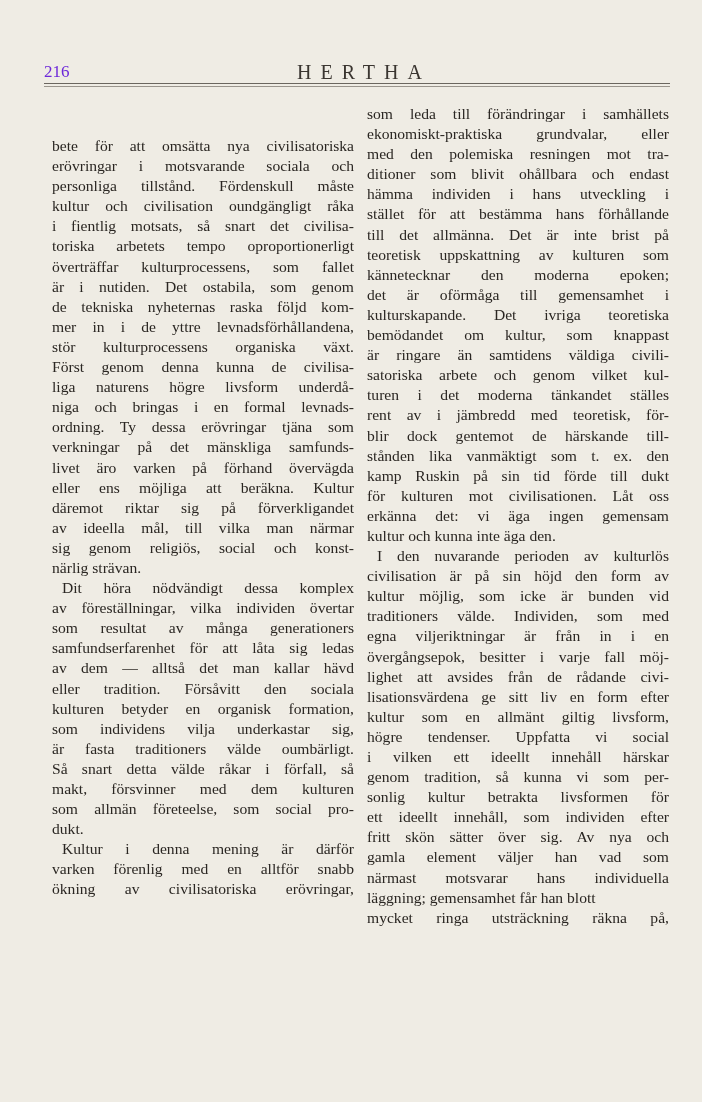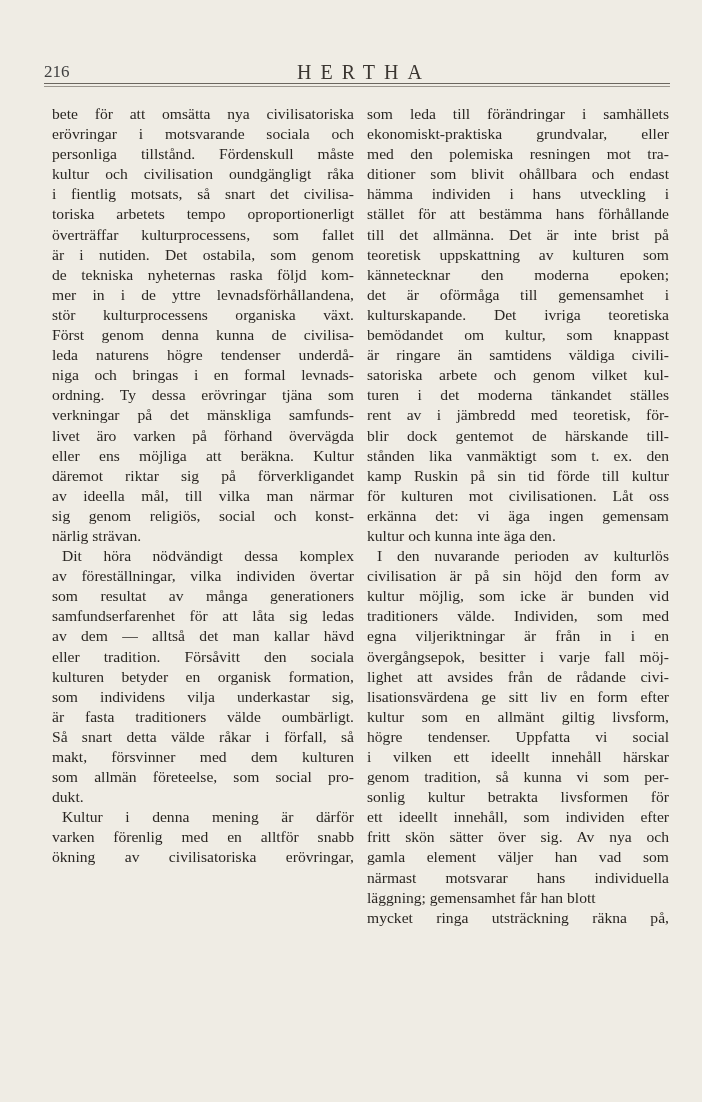--- a/index.html
+++ b/index.html
@@ -7,36 +7,36 @@
       width: 702px; height: 1102px; overflow: hidden;
       background: #efece4;
       font-family: "Liberation Serif", serif;
       color: #2a2622;
       position: relative;
     }
     .page-header {
       position: absolute; left: 44px; top: 58px; width: 626px; height: 26px;
     }
     .page-number {
-      position: absolute; left: 0; top: 4px; font-size: 17px; color: #404040;
+      position: absolute; left: 0; top: 4px; font-size: 17px; color: #6d28d9;
     }
     .running-title {
       position: absolute; left: 0; right: 0; top: 3px; text-align: center;
       font-size: 20px; letter-spacing: 9px; color: #3a3530; padding-left: 14px;
     }
     .rule {
       position: absolute; left: 44px; width: 626px; height: 1px; background: #6b665f;
     }
     .rule.r1 { top: 83px; }
     .rule.r2 { top: 86px; background: #9a958d; }
     .col {
       position: absolute; top: 104px; width: 302px;
       font-size: 15.6px; line-height: 20.1px; text-align: justify;
     }
-    .col.left { left: 52px; }
+    .col.left { left: 52px; margin-top: 32px; }
     .col.right { left: 367px; }
     .line { display: block; height: 20.1px; white-space: nowrap; text-align-last: justify; text-align: justify; }
     .line.last { text-align-last: left; }
     .line.indent { padding-left: 10px; }
   </style>
 </head>
 <body>
 
 <div class="page-header">
   <span class="page-number">216</span>
@@ -51,21 +51,21 @@
     <span class="line">personliga tillstånd. Fördenskull måste</span>
     <span class="line">kultur och civilisation oundgängligt råka</span>
     <span class="line">i fientlig motsats, så snart det civilisa-</span>
     <span class="line">toriska arbetets tempo oproportionerligt</span>
     <span class="line">överträffar kulturprocessens, som fallet</span>
     <span class="line">är i nutiden. Det ostabila, som genom</span>
     <span class="line">de tekniska nyheternas raska följd kom-</span>
     <span class="line">mer in i de yttre levnadsförhållandena,</span>
     <span class="line">stör kulturprocessens organiska växt.</span>
     <span class="line">Först genom denna kunna de civilisa-</span>
-    <span class="line">leda naturens högre tendenser underdå-</span>
+    <span class="line">liga naturens högre livsform underdå-</span>
     <span class="line">niga och bringas i en formal levnads-</span>
     <span class="line">ordning. Ty dessa erövringar tjäna som</span>
     <span class="line">verkningar på det mänskliga samfunds-</span>
     <span class="line">livet äro varken på förhand övervägda</span>
     <span class="line">eller ens möjliga att beräkna. Kultur</span>
     <span class="line">däremot riktar sig på förverkligandet</span>
     <span class="line">av ideella mål, till vilka man närmar</span>
     <span class="line">sig genom religiös, social och konst-</span>
     <span class="line last">närlig strävan.</span>
     <span class="line indent">Dit höra nödvändigt dessa komplex</span>
@@ -97,21 +97,21 @@
     <span class="line">kännetecknar den moderna epoken;</span>
     <span class="line">det är oförmåga till gemensamhet i</span>
     <span class="line">kulturskapande. Det ivriga teoretiska</span>
     <span class="line">bemödandet om kultur, som knappast</span>
     <span class="line">är ringare än samtidens väldiga civili-</span>
     <span class="line">satoriska arbete och genom vilket kul-</span>
     <span class="line">turen i det moderna tänkandet ställes</span>
     <span class="line">rent av i jämbredd med teoretisk, för-</span>
     <span class="line">blir dock gentemot de härskande till-</span>
     <span class="line">stånden lika vanmäktigt som t. ex. den</span>
-    <span class="line">kamp Ruskin på sin tid förde till kultur</span>
+    <span class="line">kamp Ruskin på sin tid förde till dukt</span>
     <span class="line">för kulturen mot civilisationen. Låt oss</span>
     <span class="line">erkänna det: vi äga ingen gemensam</span>
     <span class="line last">kultur och kunna inte äga den.</span>
     <span class="line indent">I den nuvarande perioden av kulturlös</span>
     <span class="line">civilisation är på sin höjd den form av</span>
     <span class="line">kultur möjlig, som icke är bunden vid</span>
     <span class="line">traditioners välde. Individen, som med</span>
     <span class="line">egna viljeriktningar är från in i en</span>
     <span class="line">övergångsepok, besitter i varje fall möj-</span>
     <span class="line">lighet att avsides från de rådande civi-</span>

